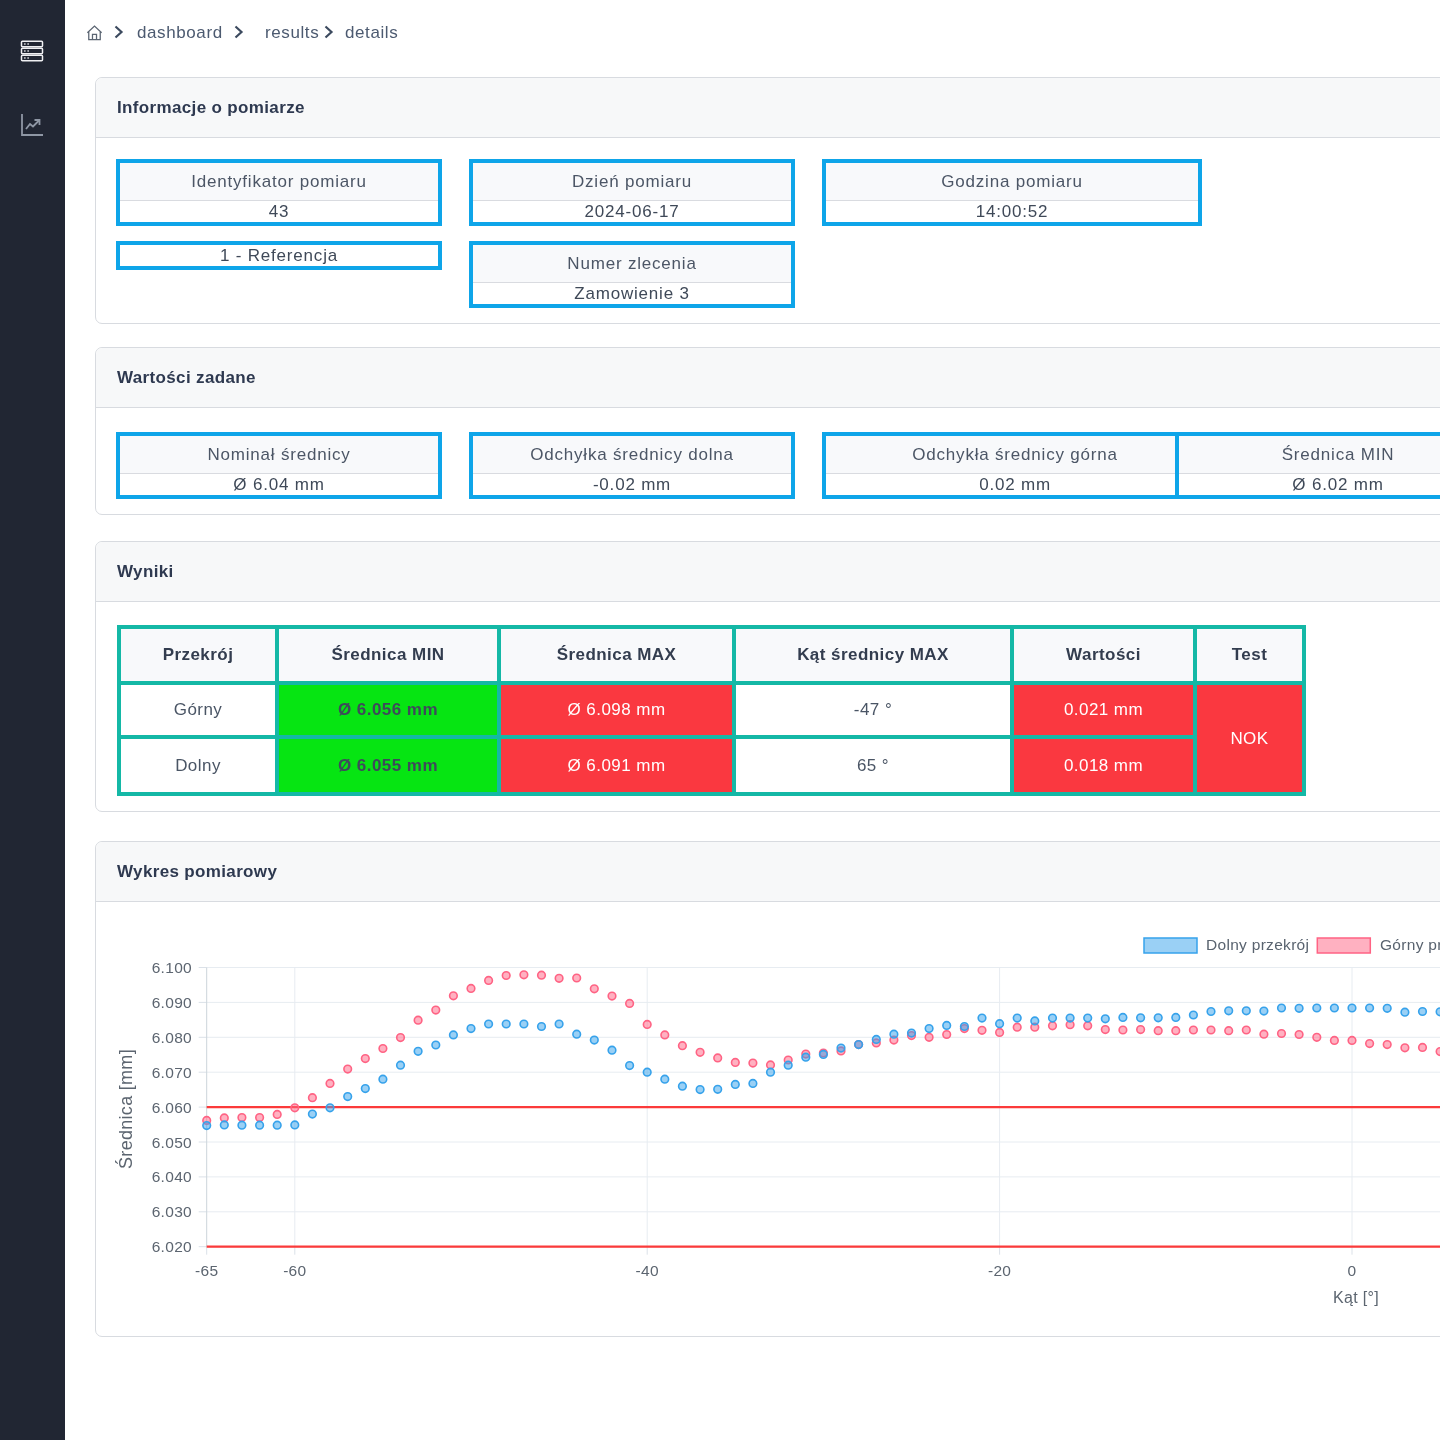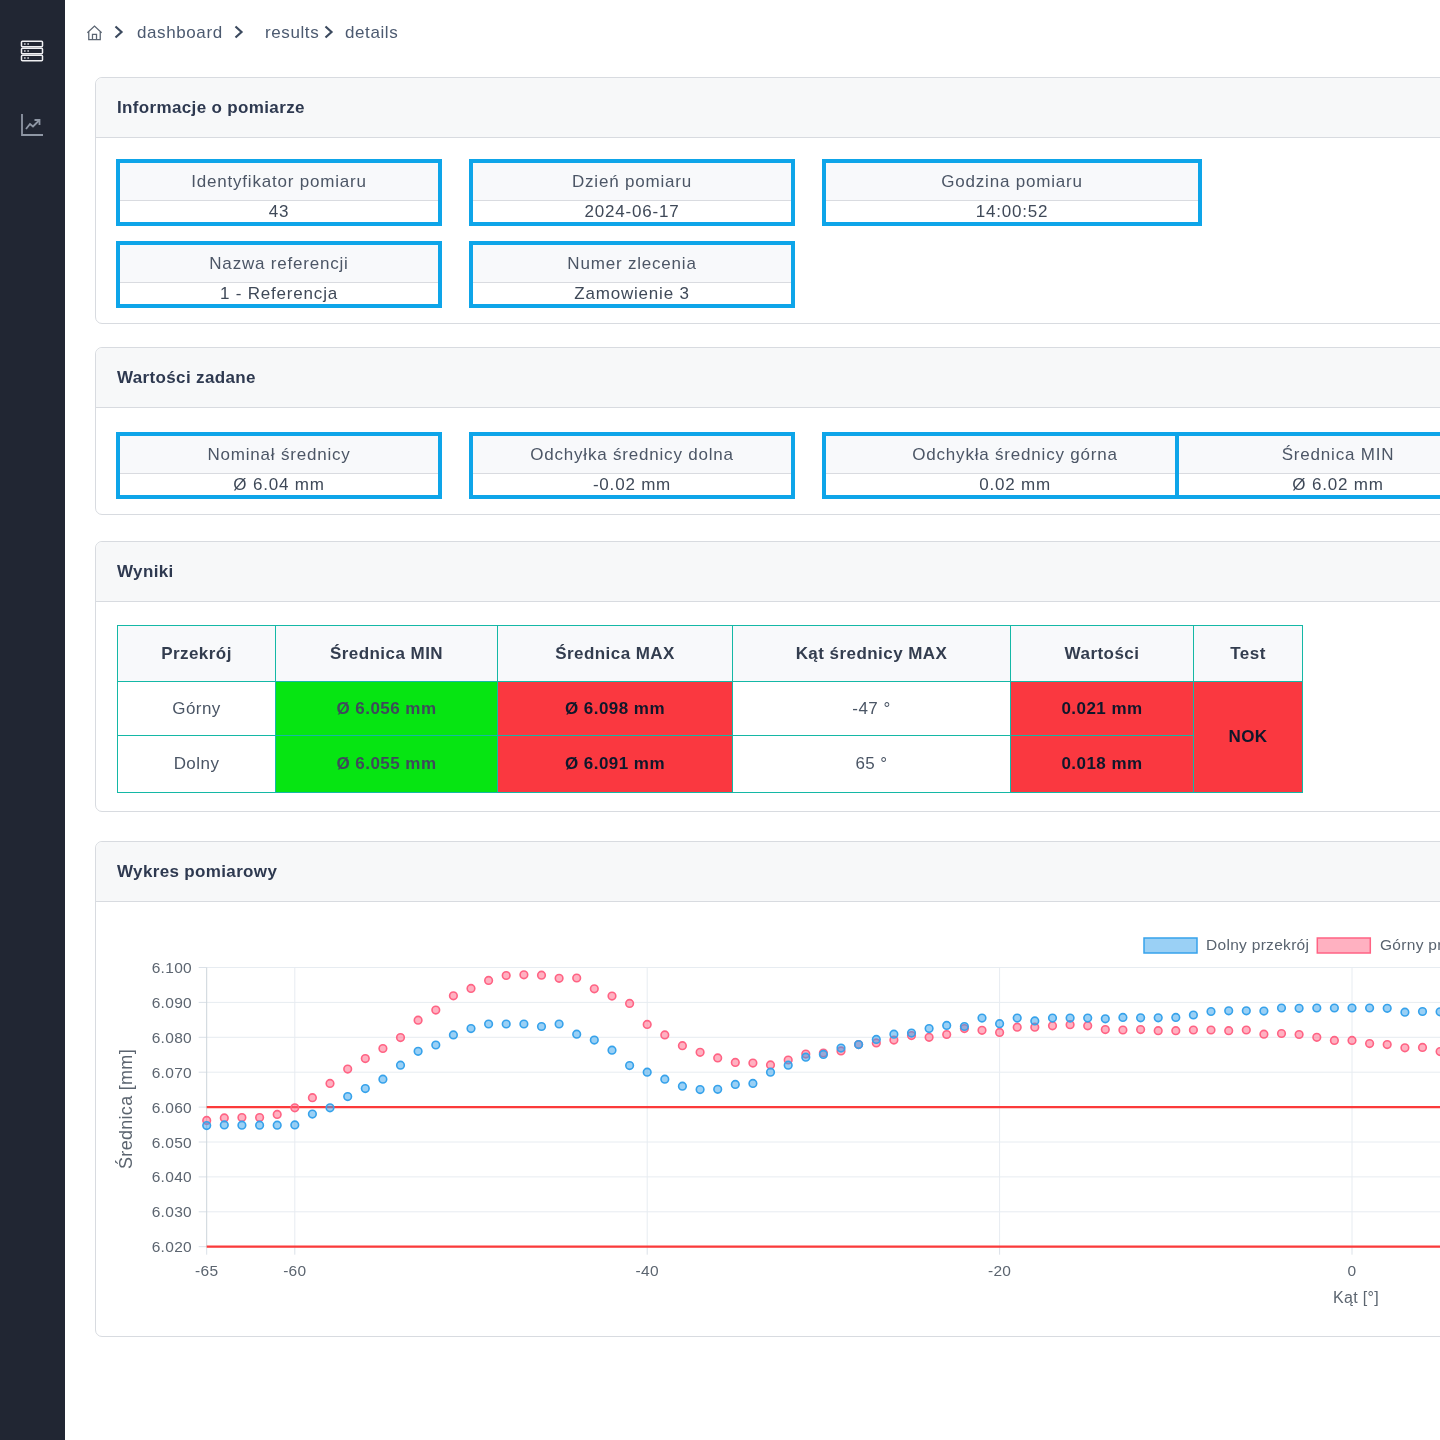--- a/index.html
+++ b/index.html
@@ -9,26 +9,26 @@
   border:1px solid #d8dbe0; border-radius:7px; }
 .chead { height:60px; background:#f7f8f9; border-bottom:1px solid #d8dbe0;
   border-radius:7px 7px 0 0; display:flex; align-items:center; padding-left:21px;
   font-size:17px; font-weight:bold; letter-spacing:0.35px; color:#2e3950; }
 .fbox { position:absolute; border:4px solid #0ea5e9; background:#fff; }
 .flab { height:38px; line-height:38px; background:#f8f9fb; border-bottom:1px solid #d9dbe0;
   text-align:center; font-size:17px; letter-spacing:0.8px; color:#4c5666; }
 .fval { height:21px; line-height:21px; text-align:center; font-size:17px; letter-spacing:0.8px; color:#3f4958; }
 .bct { position:absolute; top:23px; font-size:17px; letter-spacing:0.6px; color:#4c5a70; }
 table.res { position:absolute; left:117px; top:625px; border-collapse:collapse; table-layout:fixed; }
-table.res td, table.res th { border:1px solid #14b8a6; text-align:center; vertical-align:middle;
+table.res td, table.res th { border:4px solid #14b8a6; text-align:center; vertical-align:middle;
   font-size:17px; letter-spacing:0.45px; }
 table.res th { background:#f8f9fb; color:#333d4f; font-weight:bold; }
 td.plain { color:#4a5565; }
 td.green { background:#06e512; color:#3e4a5b; font-weight:bold; border-color:#f4f6f7; }
-td.red { background:#fa3840; color:#0f172a; font-weight:bold; border-color:#f4f6f7; }
+td.red { background:#fa3840; color:#ffffff; font-weight:normal; border-color:#f4f6f7; }
 #chartwrap { position:absolute; left:96px; top:901px; width:1344px; height:436px; }
 .tick { font-size:15.5px; letter-spacing:0.3px; fill:#5c6570; font-family:"Liberation Sans",sans-serif; }
 .leg { font-size:15.5px; letter-spacing:0.3px; fill:#59636f; font-family:"Liberation Sans",sans-serif; }
 </style></head>
 <body>
 <div class="sidebar">
 <svg width="24" height="24" viewBox="0 0 24 24" style="position:absolute;left:20px;top:39px" fill="none" stroke="#f0f0f3" stroke-width="1.5">
  <rect x="1.5" y="2.2" width="21" height="5.6" rx="1"></rect>
  <rect x="1.5" y="9.2" width="21" height="5.6" rx="1"></rect>
  <rect x="1.5" y="16.2" width="21" height="5.6" rx="1"></rect>
@@ -80,21 +80,20 @@
   </div>
 <div class="fbox" style="left:469px;top:159px;width:326px">
     <div class="flab">Dzień pomiaru</div>
     <div class="fval">2024-06-17</div>
   </div>
 <div class="fbox" style="left:822px;top:159px;width:380px">
     <div class="flab">Godzina pomiaru</div>
     <div class="fval">14:00:52</div>
   </div>
 <div class="fbox" style="left:116px;top:241px;width:326px">
-    <div class="flab">Nazwa referencji</div>
     <div class="fval">1 - Referencja</div>
   </div>
 <div class="fbox" style="left:469px;top:241px;width:326px">
     <div class="flab">Numer zlecenia</div>
     <div class="fval">Zamowienie 3</div>
   </div>
 <div class="fbox" style="left:116px;top:432px;width:326px">
     <div class="flab">Nominał średnicy</div>
     <div class="fval">Ø 6.04 mm</div>
   </div>

